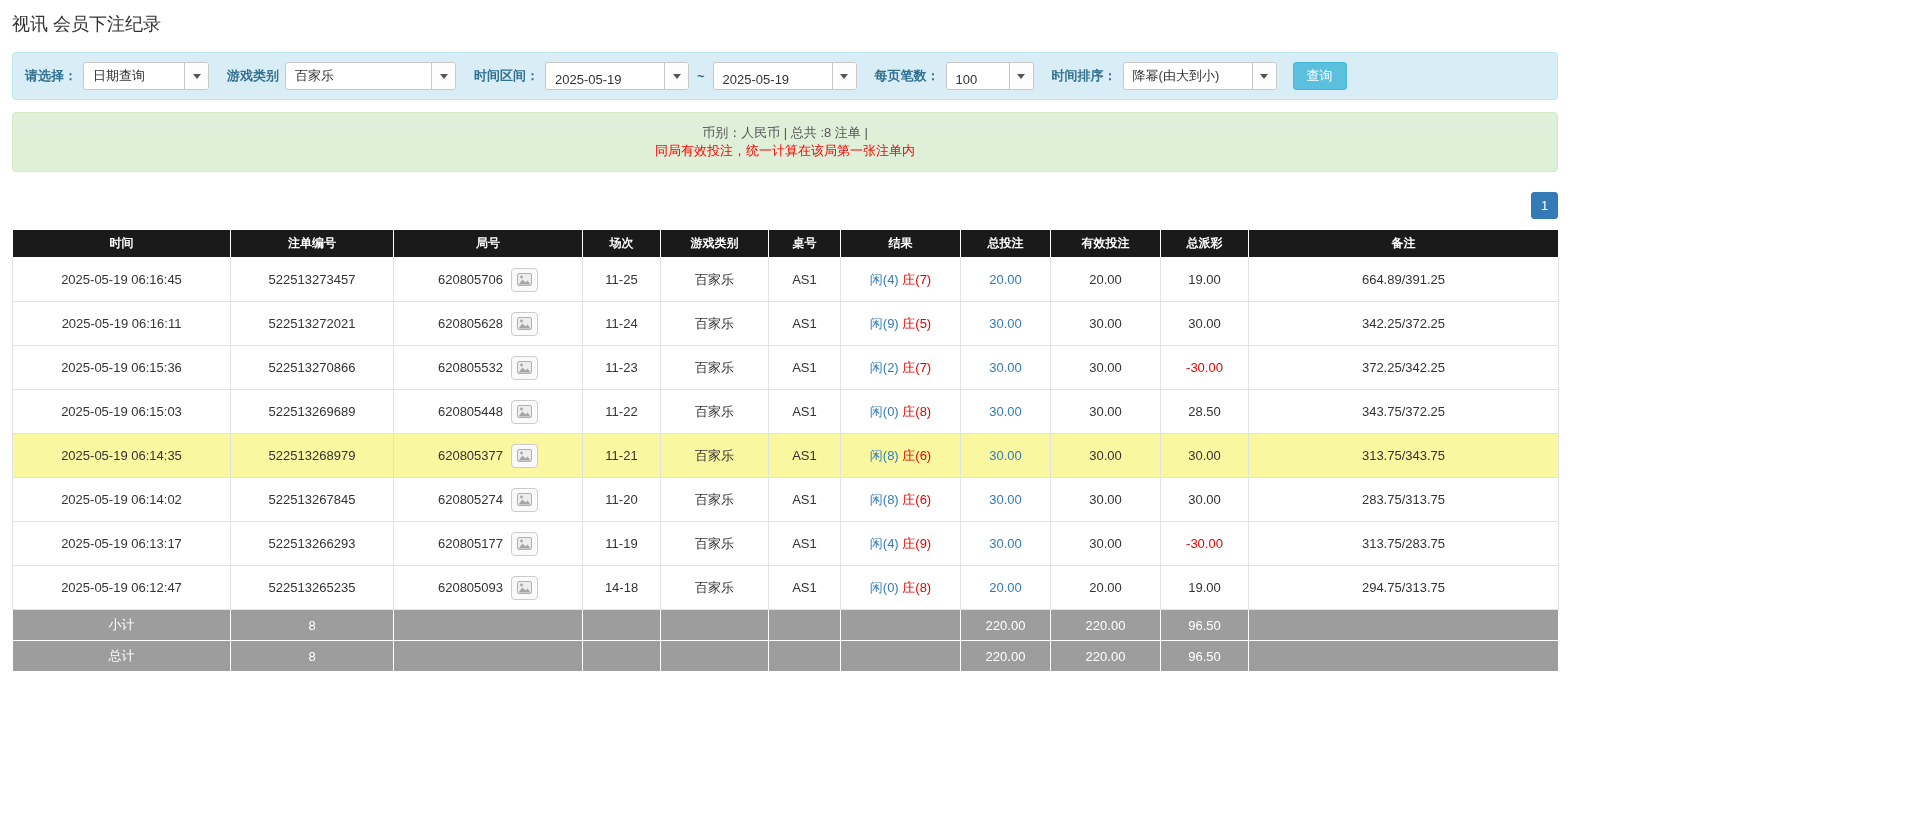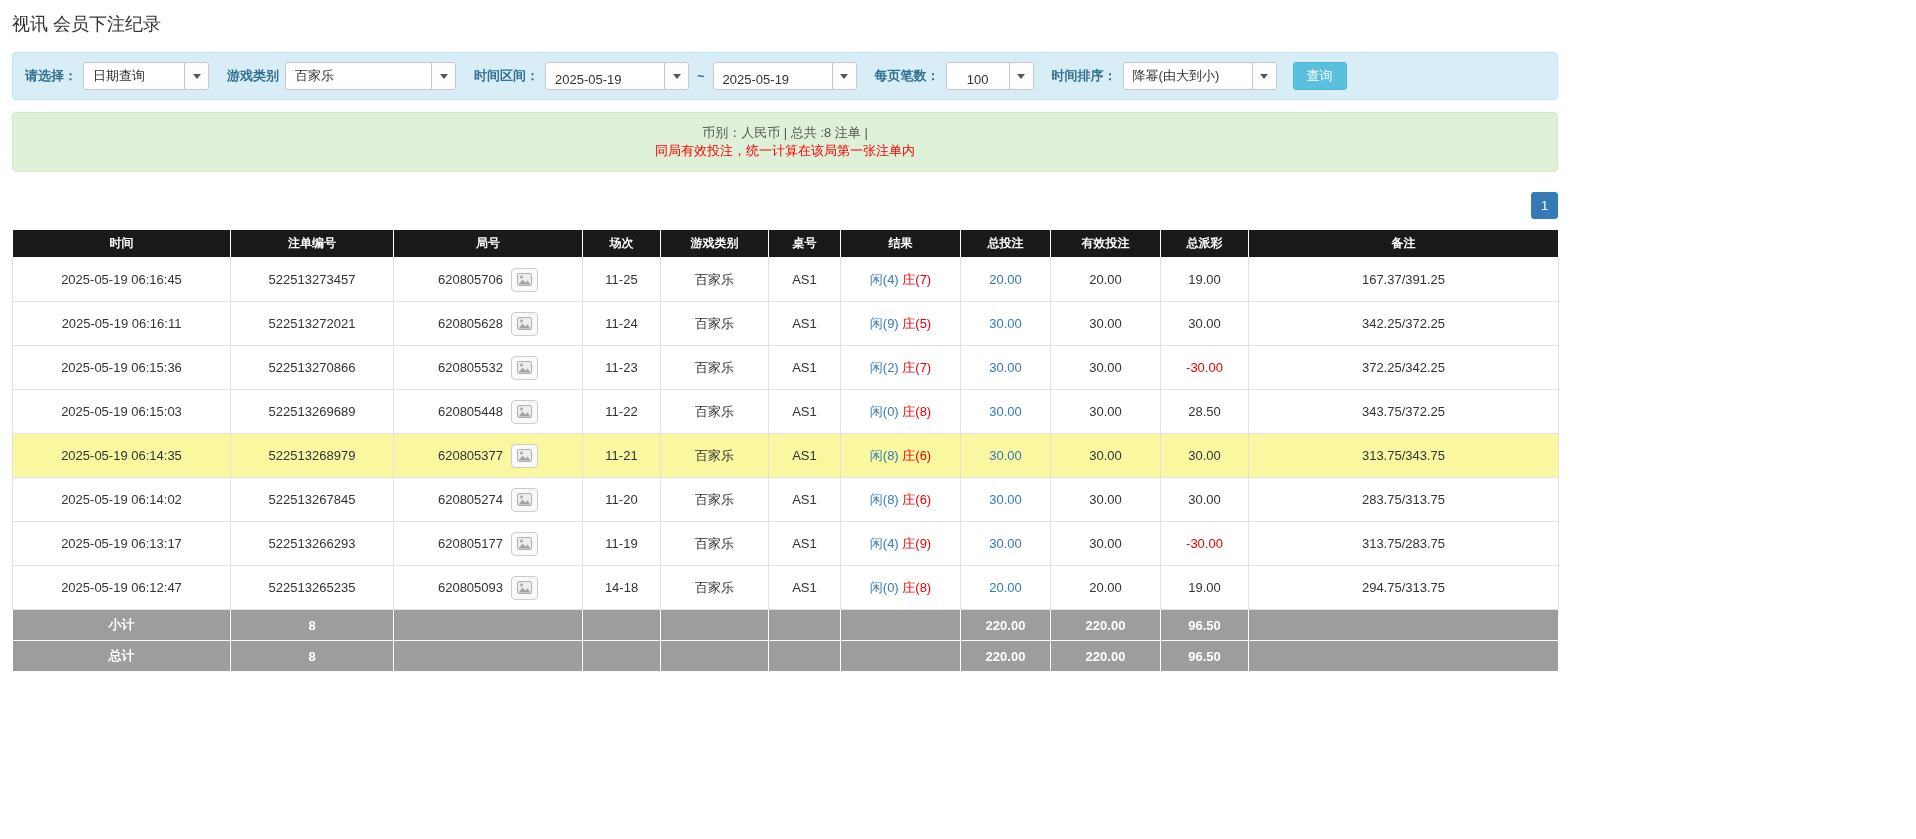--- a/index.html
+++ b/index.html
@@ -59,21 +59,21 @@
   .bet-table thead th {
     background: var(--header-bg, #1a1a1a); color: #fff; font-weight: bold;
     height: 28px; text-align: center; font-size: 12px; border: 1px solid #fff;
   }
   .bet-table tbody td {
     background: #fff; border: 1px solid #e2e2e2; height: 44px;
     text-align: center; color: #333; overflow: hidden; white-space: nowrap;
   }
   .bet-table tbody tr.hl td { background: var(--highlight-row, #faf7a1); }
   .bet-table tfoot td {
-    background: var(--footer-bg, #9d9d9d); color: #fff; font-weight: bold;
+    background: var(--footer-bg, #9d9d9d); color: #fff; font-weight: normal;
     height: 31px; text-align: center; border: 1px solid #fff;
   }
   .round-wrap { display: inline-flex; align-items: center; gap: 8px; }
   .icon-btn {
     width: 27px; height: 24px; border: 1px solid #ccc; border-radius: 4px;
     background: #fafafa; display: inline-flex; align-items: center; justify-content: center; cursor: pointer;
   }
   .player { color: var(--link-blue, #337ab7); }
   .banker { color: var(--banker-red, #e60000); }
   .bet-link { color: var(--link-blue, #337ab7); text-decoration: none; cursor: pointer; }
@@ -113,21 +113,21 @@
     <span class="tilde">~</span>
     <div class="combo">
       <input class="combo-input" style="width: 118px;" value="2025-05-19">
       <button class="combo-btn">
           <span class="caret"></span>
         </button>
     </div>
 
     <span class="filter-label spaced">每页笔数：</span>
     <div class="combo">
-      <input class="combo-input" style="width: 62px; text-align: center;" value="100">
+      <input class="combo-input" style="width: 62px;" value="100">
       <button class="combo-btn">
           <span class="caret"></span>
         </button>
     </div>
 
     <span class="filter-label spaced">时间排序：</span>
     <div class="combo">
       <span class="combo-text" style="width:128px">降幂(由大到小)</span>
       <button class="combo-btn">
           <span class="caret"></span>
@@ -189,21 +189,21 @@
                 </svg>
               </button>
             </span></td>
           <td>11-25</td>
           <td>百家乐</td>
           <td>AS1</td>
           <td><span class="player">闲(4)</span> <span class="banker">庄(7)</span></td>
           <td><a class="bet-link">20.00</a></td>
           <td>20.00</td>
           <td><span class="">19.00</span></td>
-          <td>167.37/391.25</td>
+          <td>664.89/391.25</td>
         </tr>
         <tr>
           <td>2025-05-19 06:16:11</td>
           <td>522513272021</td>
           <td><span class="round-wrap">
               <span>620805628</span>
               <button class="icon-btn">
                 <svg width="15" height="13" viewBox="0 0 15 13">
                   <rect x="0.5" y="0.5" width="14" height="12" rx="1.5" fill="#ededed" stroke="#b0b0b0"></rect>
                   <circle cx="4.5" cy="4" r="1.4" fill="#a5a5a5"></circle>

